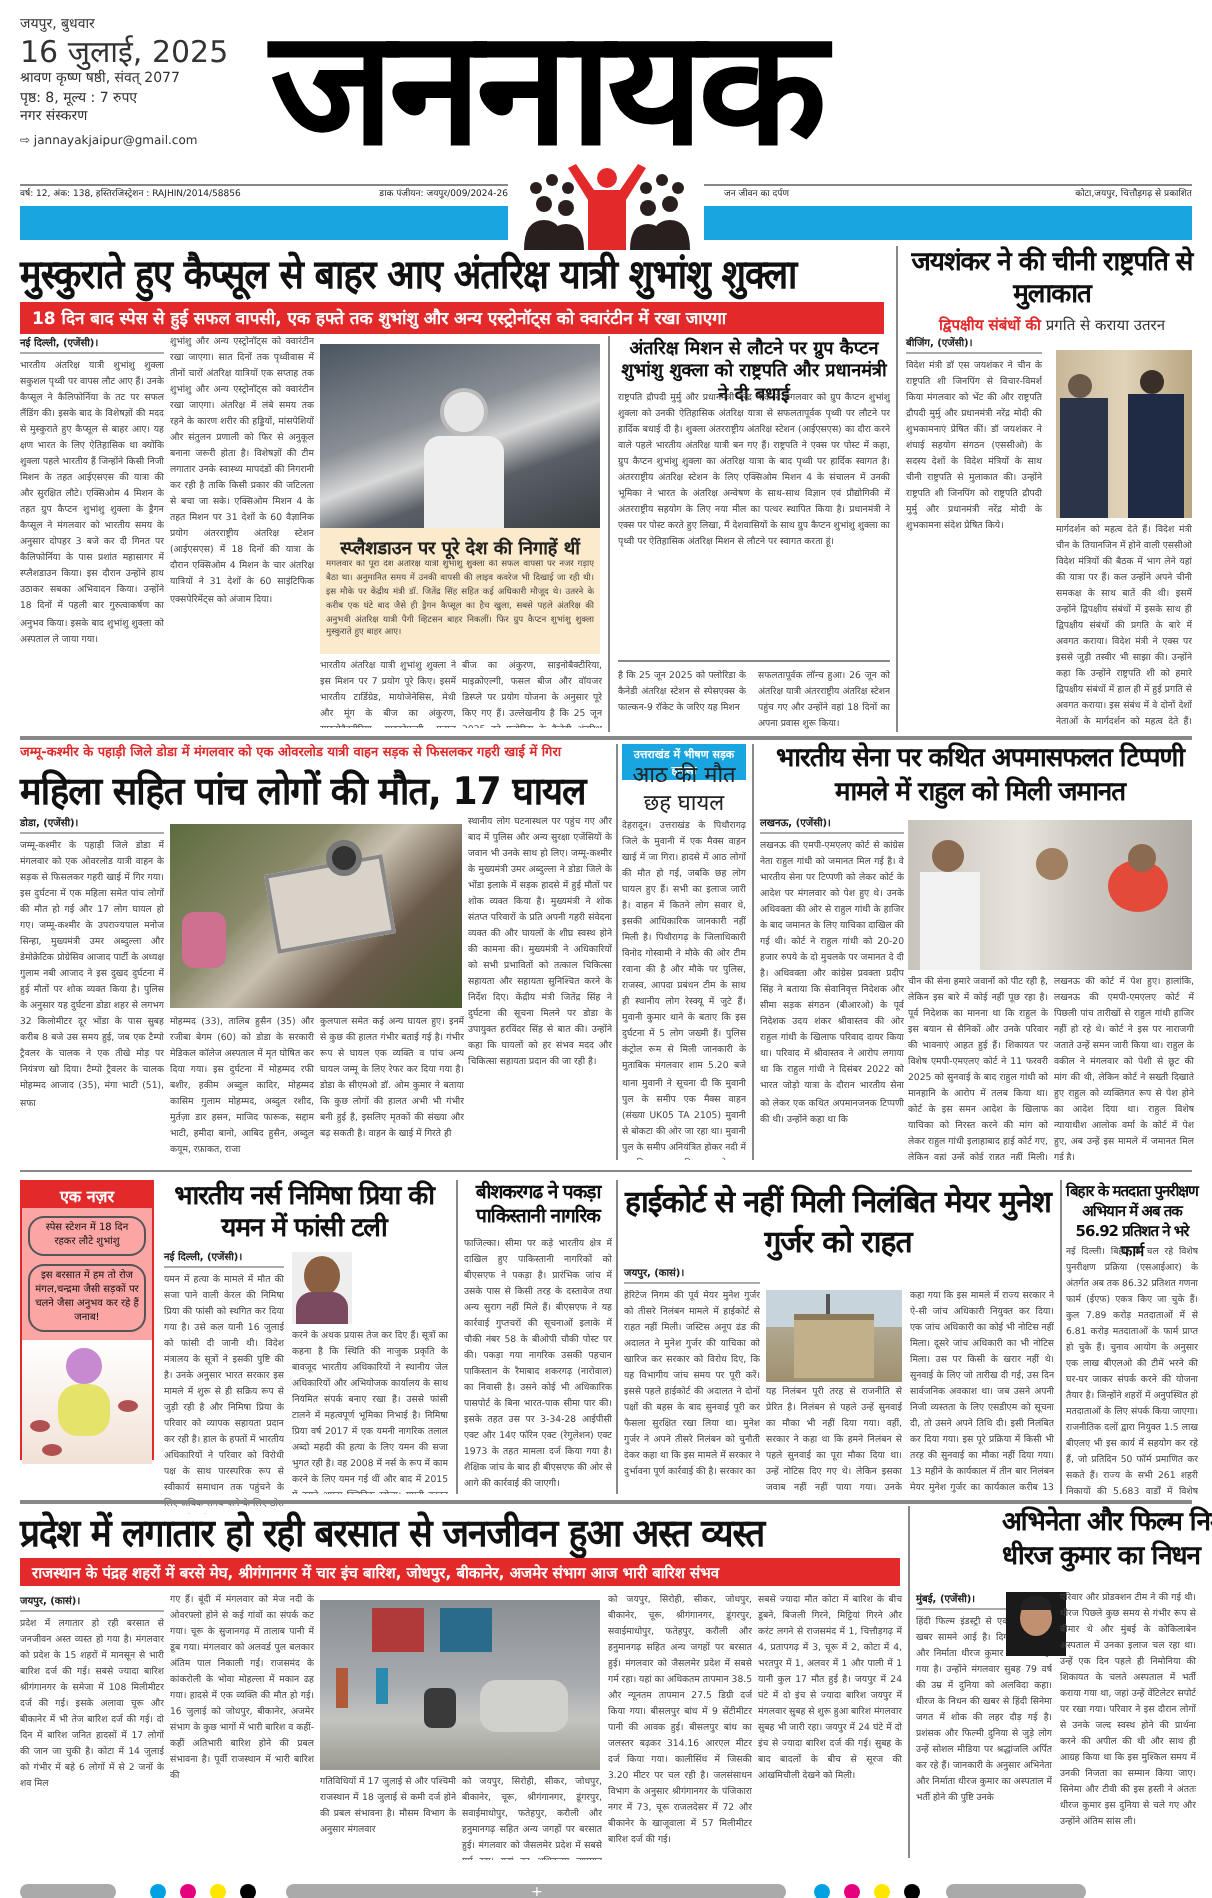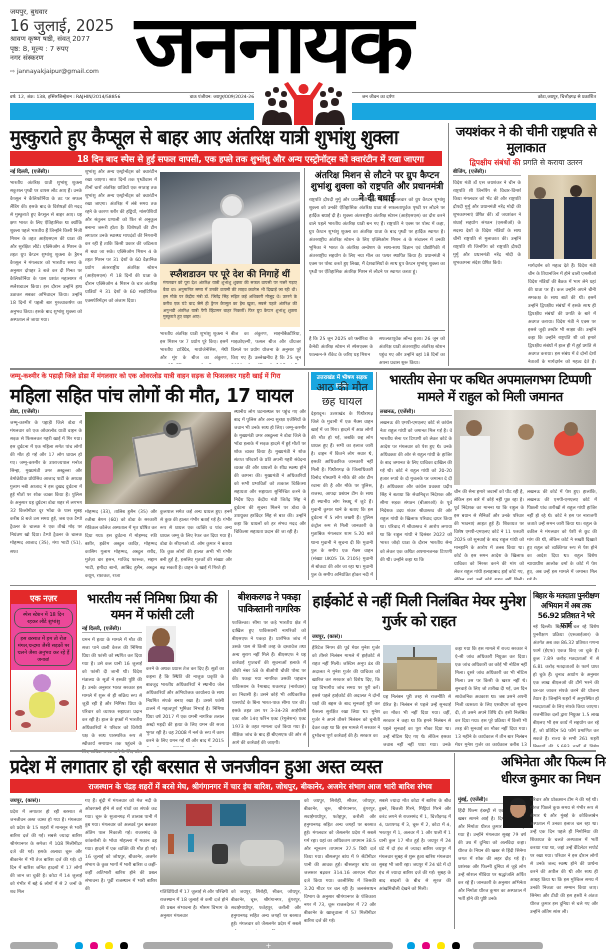--- a/index.html
+++ b/index.html
@@ -6,21 +6,21 @@
   body { width: 606px; height: 949px; background: #fff; font-family: "DejaVu Sans", sans-serif; color: #111; overflow: hidden; position: relative; }
   .abs { position: absolute; }
   .masthead-left { left: 10px; top: 8px; width: 120px; font-size: 7px; line-height: 1.35; color: #333; }
   .masthead-left .date { font-size: 15px; color: #333; line-height: 1.2; }
   .masthead-left .email { font-size: 6px; margin-top: 3px; }
   .logo-title { left: 135px; top: 2px; font-size: 84px; font-weight: 900; letter-spacing: -3px; line-height: 1; font-family: "DejaVu Sans", sans-serif; color: #000; transform: scaleY(0.95); }
   .meta-line { top: 92px; height: 10px; font-size: 4.5px; color: #222; border-top: 1px solid #888; }
   .bluebar { top: 103px; height: 17px; background: #19a6e0; }
   .logo-icon { left: 256px; top: 80px; width: 95px; height: 45px; }
   .h1 { font-family: "DejaVu Sans", sans-serif; font-weight: 700; color: #111; letter-spacing: -0.5px; }
-  .redbar { background: #e3292a; color: #fff; font-size: 8.5px; font-weight: 700; padding: 2px 18px; text-align: right; white-space: nowrap; overflow: hidden; }
+  .redbar { background: #e3292a; color: #fff; font-size: 8.5px; font-weight: 700; padding: 2px 6px; text-align: left; white-space: nowrap; overflow: hidden; }
   .col { font-size: 4.6px; line-height: 1.75; color: #444; text-align: justify; overflow: hidden; }
   .dateline { font-size: 5px; font-weight: 700; color: #222; border-bottom: 1px solid #aaa; padding-bottom: 1px; margin-bottom: 3px; }
   .photo { background: #777; overflow: hidden; }
   .caption-box { background: #fbeacb; padding: 3px; }
   .rule { background: #888; height: 1px; }
   .vrule { background: #888; width: 1px; }
   .printbar { top: 935px; height: 9px; }
   .dot { display: inline-block; width: 8px; height: 8px; border-radius: 50%; margin-right: 2px; vertical-align: middle; }
   .pill { display: inline-block; height: 8px; border-radius: 4px; background: #aaa; vertical-align: middle; }
 </style>
@@ -132,38 +132,38 @@
 <div class="abs col" style="left:85px;top:508px;width:72px;height:72px;">मोहम्मद (33), तालिब हुसैन (35) और रजीबा बेगम (60) को डोडा के सरकारी मेडिकल कॉलेज अस्पताल में मृत घोषित कर दिया गया। इस दुर्घटना में मोहम्मद रफी बशीर, हकीम अब्दुल कादिर, मोहम्मद कासिम गुलाम मोहम्मद, अब्दुल रशीद, मुर्तज़ा डार हसन, माजिद फारूक, सद्दाम भाटी, हमीदा बानो, आबिद हुसैन, अब्दुल कयूम, रफ़ाकत, राजा</div>
 <div class="abs col" style="left:160px;top:508px;width:72px;height:72px;">कुलपाल समेत कई अन्य घायल हुए। इनमें से कुछ की हालत गंभीर बताई गई है। गंभीर रूप से घायल एक व्यक्ति व पांच अन्य घायल जम्मू के लिए रेफर कर दिया गया है। डोडा के सीएमओ डॉ. ओम कुमार ने बताया कि कुछ लोगों की हालत अभी भी गंभीर बनी हुई है, इसलिए मृतकों की संख्या और बढ़ सकती है। वाहन के खाई में गिरते ही</div>
 <div class="abs col" style="left:234px;top:408px;width:72px;height:172px;">स्थानीय लोग घटनास्थल पर पहुंच गए और बाद में पुलिस और अन्य सुरक्षा एजेंसियों के जवान भी उनके साथ हो लिए। जम्मू-कश्मीर के मुख्यमंत्री उमर अब्दुल्ला ने डोडा जिले के भोंडा इलाके में सड़क हादसे में हुई मौतों पर शोक व्यक्त किया है। मुख्यमंत्री ने शोक संतप्त परिवारों के प्रति अपनी गहरी संवेदना व्यक्त की और घायलों के शीघ्र स्वस्थ होने की कामना की। मुख्यमंत्री ने अधिकारियों को सभी प्रभावितों को तत्काल चिकित्सा सहायता और सहायता सुनिश्चित करने के निर्देश दिए। केंद्रीय मंत्री जितेंद्र सिंह ने दुर्घटना की सूचना मिलने पर डोडा के उपायुक्त हरविंदर सिंह से बात की। उन्होंने कहा कि घायलों को हर संभव मदद और चिकित्सा सहायता प्रदान की जा रही है।</div>
 
 <div class="abs vrule" style="left:308px;top:372px;height:208px;"></div>
 <div class="abs" style="left:311px;top:372px;width:62px;background:#19a6e0;color:#fff;font-size:5.5px;font-weight:700;text-align:center;padding:1px 0;">उत्तराखंड में भीषण सड़क हादसा</div>
 <div class="abs" style="left:311px;top:381px;width:62px;font-size:11px;text-align:center;line-height:1.25;color:#222;">आठ की मौत छह घायल</div>
 <div class="abs col" style="left:311px;top:410px;width:62px;height:170px;">देहरादून। उत्तराखंड के पिथौरागढ़ जिले के मुवानी में एक मैक्स वाहन खाई में जा गिरा। हादसे में आठ लोगों की मौत हो गई, जबकि छह लोग घायल हुए हैं। सभी का इलाज जारी है। वाहन में कितने लोग सवार थे, इसकी आधिकारिक जानकारी नहीं मिली है। पिथौरागढ़ के जिलाधिकारी विनोद गोस्वामी ने मौके की ओर टीम रवाना की है और मौके पर पुलिस, राजस्व, आपदा प्रबंधन टीम के साथ ही स्थानीय लोग रेस्क्यू में जुटे हैं। मुवानी कुमार थाने के बताए कि इस दुर्घटना में 5 लोग जख्मी हैं। पुलिस कंट्रोल रूम से मिली जानकारी के मुताबिक मंगलवार शाम 5.20 बजे थाना मुवानी ने सूचना दी कि मुवानी पुल के समीप एक मैक्स वाहन (संख्या UK05 TA 2105) मुवानी से बोकटा की ओर जा रहा था। मुवानी पुल के समीप अनियंत्रित होकर नदी में जा गिरा। घटना की सूचना के बाद मौके पुलिस टीम, राजस्व टीम, एसडीआरएफ टीम, 108 एम्बुलेंस मौके पर पहुंची।</div>
 
 <div class="abs vrule" style="left:376px;top:372px;height:208px;"></div>
-<div class="abs h1" style="left:380px;top:372px;width:220px;font-size:13px;text-align:center;line-height:1.3;">भारतीय सेना पर कथित अपमालगभग टिप्पणी मामले में राहुल को मिली जमानत</div>
+<div class="abs h1" style="left:380px;top:372px;width:220px;font-size:13px;text-align:center;line-height:1.3;">भारतीय सेना पर कथित अपमासफलत टिप्पणी मामले में राहुल को मिली जमानत</div>
 <div class="abs" style="left:380px;top:408px;width:72px;">
   <div class="dateline">लखनऊ, (एजेंसी)।</div>
   <div class="col" style="height:160px;">लखनऊ की एमपी-एमएलए कोर्ट से कांग्रेस नेता राहुल गांधी को जमानत मिल गई है। वे भारतीय सेना पर टिप्पणी को लेकर कोर्ट के आदेश पर मंगलवार को पेश हुए थे। उनके अधिवक्ता की ओर से राहुल गांधी के हाजिर के बाद जमानत के लिए याचिका दाखिल की गई थी। कोर्ट ने राहुल गांधी को 20-20 हजार रुपये के दो मुचलके पर जमानत दे दी है। अधिवक्ता और कांग्रेस प्रवक्ता प्रदीप सिंह ने बताया कि सेवानिवृत्त निदेशक और सीमा सड़क संगठन (बीआरओ) के पूर्व निदेशक उदय शंकर श्रीवास्तव की ओर राहुल गांधी के खिलाफ परिवाद दायर किया था। परिवाद में श्रीवास्तव ने आरोप लगाया था कि राहुल गांधी ने दिसंबर 2022 को भारत जोड़ो यात्रा के दौरान भारतीय सेना को लेकर एक कथित अपमानजनक टिप्पणी की थी। उन्होंने कहा था कि</div>
 </div>
 <div class="abs photo" style="left:454px;top:410px;width:142px;height:75px;background:linear-gradient(90deg,#c8c4bc 0%,#e8e4dc 40%,#d0ccc4 60%,#b0aca4 100%);">
   <div style="position:absolute;left:12px;top:10px;width:16px;height:16px;border-radius:50%;background:#8a6a50;"></div>
   <div style="position:absolute;left:6px;top:26px;width:30px;height:50px;background:#f2f2f2;"></div>
   <div style="position:absolute;left:64px;top:14px;width:16px;height:16px;border-radius:50%;background:#a08060;"></div>
   <div style="position:absolute;left:100px;top:20px;width:30px;height:26px;border-radius:50%;background:#e34a3a;"></div>
   <div style="position:absolute;left:110px;top:12px;width:14px;height:14px;border-radius:50%;background:#8a6a50;"></div>
 </div>
 <div class="abs col" style="left:454px;top:488px;width:70px;height:92px;">चीन की सेना हमारे जवानों को पीट रही है, लेकिन इस बारे में कोई नहीं पूछ रहा है। पूर्व निदेशक का मानना था कि राहुल के इस बयान से सैनिकों और उनके परिवार की भावनाएं आहत हुई हैं। शिकायत पर विशेष एमपी-एमएलए कोर्ट ने 11 फरवरी 2025 को सुनवाई के बाद राहुल गांधी को मानहानि के आरोप में तलब किया था। कोर्ट के इस समन आदेश के खिलाफ याचिका को निरस्त करने की मांग को लेकर राहुल गांधी इलाहाबाद हाई कोर्ट गए, लेकिन वहां उन्हें कोई राहत नहीं मिली। इसके बाद राहुल</div>
 <div class="abs col" style="left:527px;top:488px;width:70px;height:92px;">लखनऊ की कोर्ट में पेश हुए। हालांकि, लखनऊ की एमपी-एमएलए कोर्ट में पिछली पांच तारीखों से राहुल गांधी हाजिर नहीं हो रहे थे। कोर्ट ने इस पर नाराजगी जताते उन्हें समन जारी किया था। राहुल के वकील ने मंगलवार को पेशी से छूट की मांग की थी, लेकिन कोर्ट ने सख्ती दिखाते हुए राहुल को व्यक्तिगत रूप से पेश होने का आदेश दिया था। राहुल विशेष न्यायाधीश आलोक वर्मा के कोर्ट में पेश हुए, अब उन्हें इस मामले में जमानत मिल गई है।</div>
 
 <div class="abs rule" style="left:10px;top:585px;width:586px;"></div>
 
-<div class="abs" style="left:10px;top:590px;width:67px;height:140px;border:1px solid #e3292a;background:#ec4899;">
+<div class="abs" style="left:10px;top:590px;width:67px;height:140px;border:1px solid #e3292a;background:#fca5a5;">
   <div style="background:#e3292a;color:#fff;font-size:8px;font-weight:700;text-align:center;padding:1px 0;">एक नज़र</div>
   <div style="margin:4px 3px;font-size:5px;border:1px solid #555;border-radius:8px;padding:2px;text-align:center;line-height:1.4;">स्पेस स्टेशन में 18 दिन रहकर लौटे शुभांशु</div>
   <div style="margin:4px 3px;font-size:5px;border:1px solid #555;border-radius:8px;padding:2px;text-align:center;line-height:1.4;">इस बरसात में हम तो रोज मंगल,चन्द्रमा जैसी सड़कों पर चलने जैसा अनुभव कर रहे हैं जनाब!</div>
   <div style="position:relative;height:62px;background:linear-gradient(#fff,#f1e1d6);">
     <div style="position:absolute;left:22px;top:4px;width:18px;height:18px;border-radius:50%;background:#c78ad0;"></div>
     <div style="position:absolute;left:18px;top:22px;width:26px;height:26px;border-radius:40% 40% 10px 10px;background:#e6e36b;"></div>
     <div style="position:absolute;left:4px;top:40px;width:10px;height:6px;border-radius:50%;background:#b05050;"></div>
     <div style="position:absolute;left:48px;top:30px;width:10px;height:6px;border-radius:50%;background:#b05050;"></div>
     <div style="position:absolute;left:10px;top:52px;width:10px;height:6px;border-radius:50%;background:#b05050;"></div>
   </div>

